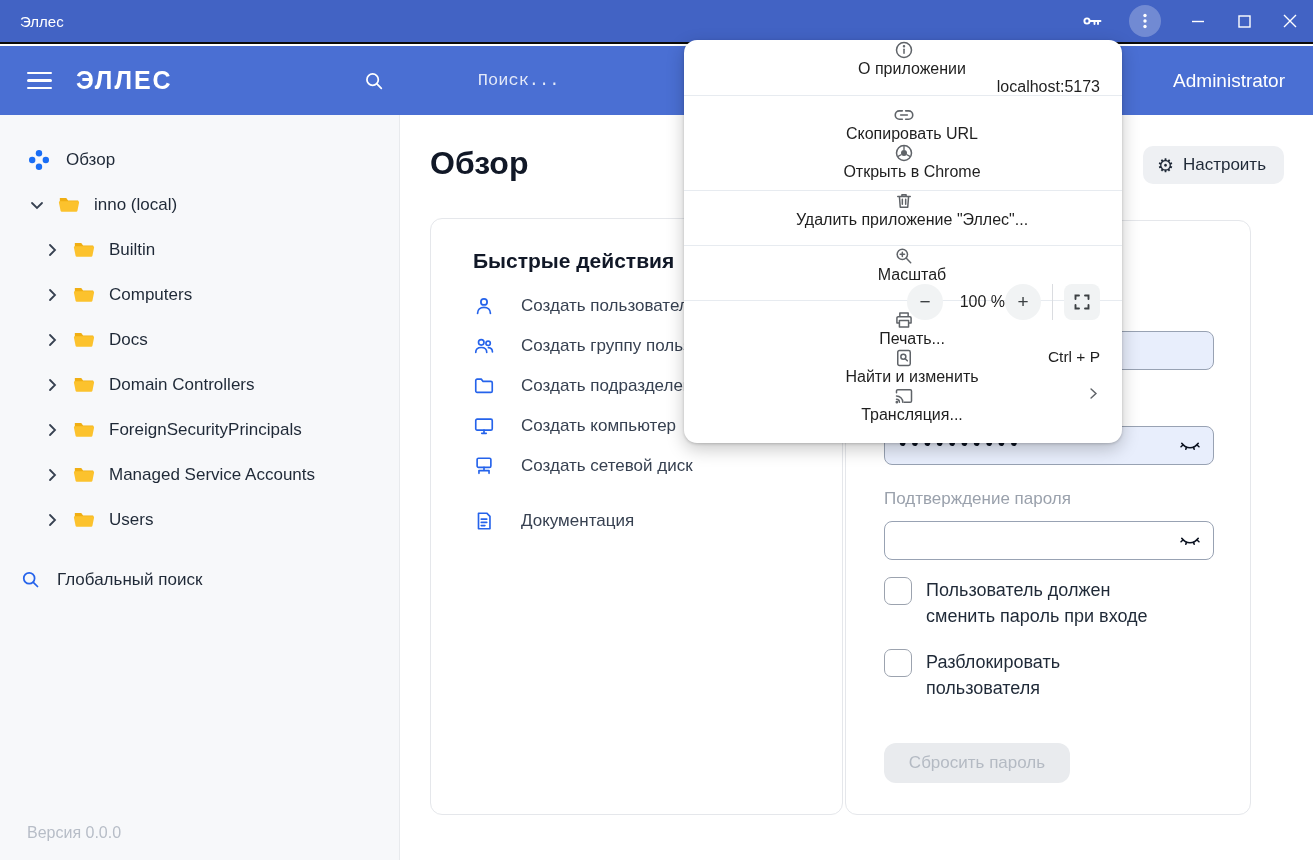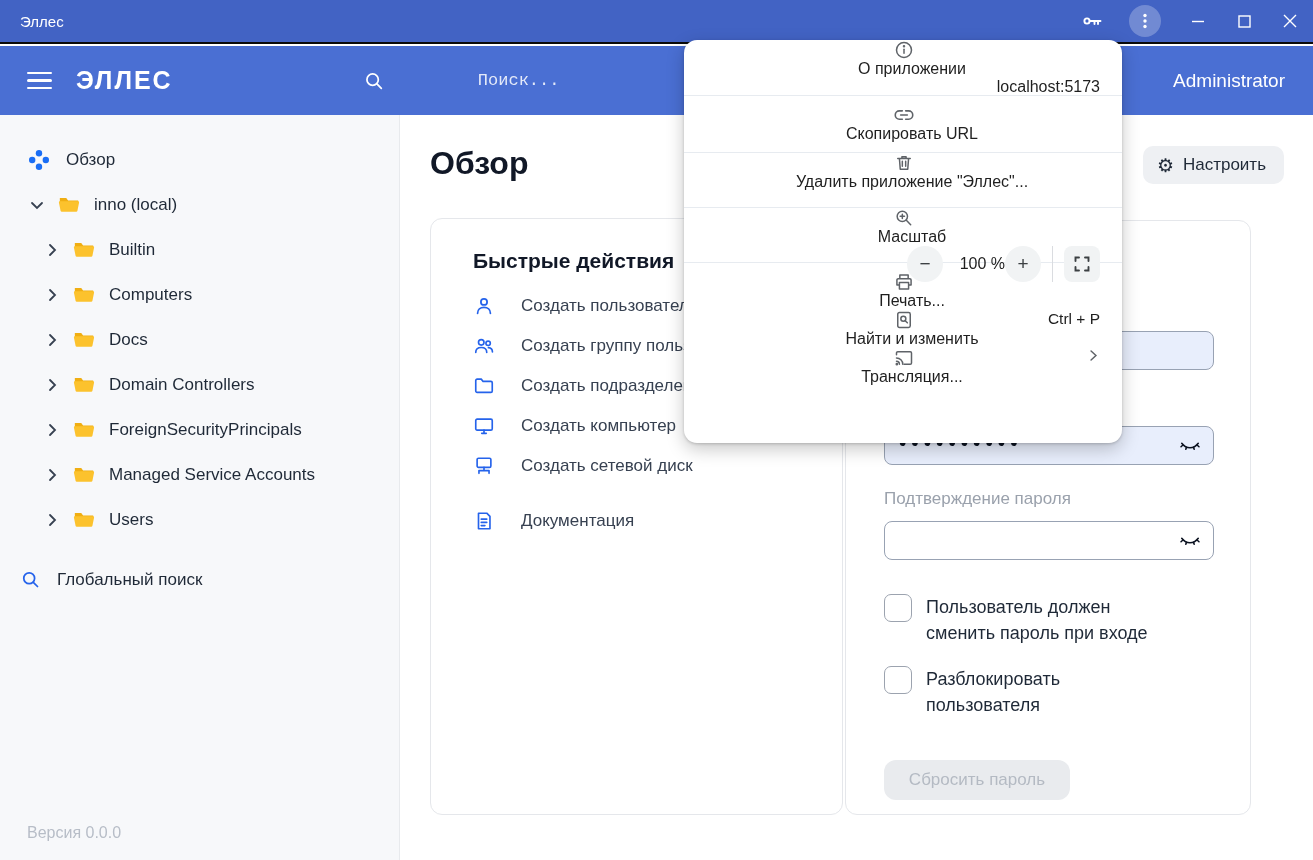--- a/index.html
+++ b/index.html
@@ -57,21 +57,21 @@
 
   .card-pf { left:445px; top:105px; width:406px; height:595px; padding:110px 38px 0 38px; }
   .inp { position:relative; width:330px; height:39px; border:1px solid #98a2b3; border-radius:8px; background:#fff; }
   .inp.fill { background:#e8eefc; }
   .inp .dots { position:absolute; left:14px; top:4px; font-size:21px; letter-spacing:5px; color:#0b1220; }
   .inp .eye { position:absolute; right:12px; top:9px; cursor:pointer; }
   .sp-56 { height:56px; } 
   .f-label { margin-top:24px; font-size:17px; color:#9aa1ac; }
   .inp-m { margin-top:12px; }
   .chk-row { display:flex; gap:14px; cursor:pointer; }
-  .chk-1 { margin-top:34px; } .chk-2 { margin-top:20px; }
+  .chk-1 { margin-top:17px; } .chk-2 { margin-top:20px; }
   .chk-box { flex:0 0 28px; width:28px; height:28px; border:1.5px solid #9ca3af; border-radius:7px; background:#fff; }
   .chk-lbl { font-size:18px; line-height:26px; color:#1f2937; width:240px; }
   .reset-btn { margin-top:42px; width:186px; height:40px; background:#e9ebee; color:#b4bac3;
     border:none; border-radius:12px; font-size:17px; font-family:"Liberation Sans",sans-serif; }
 
   
   .appmenu { position:absolute; left:684px; top:40px; width:438px; height:403px; background:#fff;
     border-radius:13px; box-shadow:0 1px 3px rgba(0,0,0,.18), 0 6px 18px rgba(0,0,0,.22);
     color:#1f1f1f; font-size:16px; }
   .m-div { height:1px; background:#e7ebf0; }
@@ -391,20 +391,30 @@
 
     <div class="sec-pad">
       <div class="m-row h38">
         <span class="m-ico">
           <svg width="20" height="20" viewBox="0 0 24 24" fill="none" stroke="#5f6368" stroke-width="1.9" stroke-linecap="round">
             <path d="M10 7 h-3.5 a5 5 0 0 0 0 10 H10 M14 7 h3.5 a5 5 0 0 1 0 10 H14 M8 12 h8"></path>
           </svg>
         </span>
         <span class="m-lab">Скопировать URL</span>
       </div>
+      <div class="m-row h38">
+        <span class="m-ico">
+          <svg width="20" height="20" viewBox="0 0 24 24" fill="none" stroke="#5f6368" stroke-width="1.8">
+            <circle cx="12" cy="12" r="9"></circle>
+              <circle cx="12" cy="12" r="3.6" fill="#5f6368" stroke="none"></circle>
+            <path d="M12 3.2 L12 8.4 M4.3 16.4 L9 13.8 M19.7 16.4 L15 13.8" stroke-width="1.6"></path>
+          </svg>
+        </span>
+        <span class="m-lab">Открыть в Chrome</span>
+      </div>
     </div>
     <div class="m-div"></div>
 
     <div class="m-row r-big">
       <span class="m-ico">
         <svg width="20" height="20" viewBox="0 0 24 24" fill="none" stroke="#5f6368" stroke-width="1.8" stroke-linecap="round" stroke-linejoin="round">
           <path d="M4.5 6.5 h15 M9.5 6.5 v-2 h5 v2 M6.5 6.5 l1 13 h9 l1-13 M10 10 v6 M14 10 v6"></path>
         </svg>
       </span>
       <span class="m-lab">Удалить приложение "Эллес"...</span>

